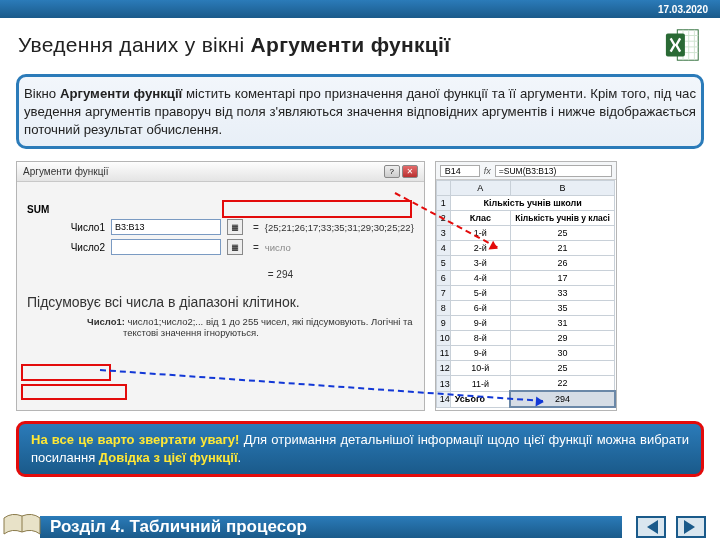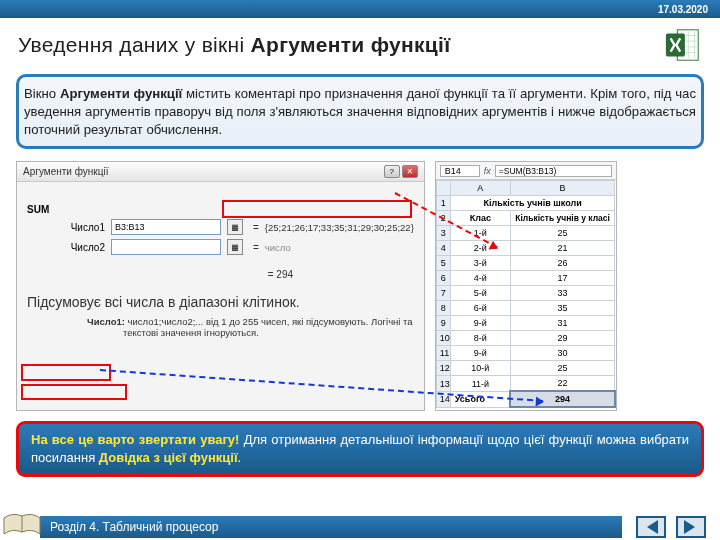--- a/index.html
+++ b/index.html
@@ -39,30 +39,30 @@
 .sheet { flex: 0 0 182px; border: 1px solid #b5b5b5; background: #fff; font-size: 9.5px; position: relative; }
 .sheet-fbar { height: 18px; border-bottom: 1px solid #ccc; display: flex; align-items: center; padding: 0 4px; gap: 4px; background: #f4f6f8; }
 .cellref { border: 1px solid #aaa; background: #fff; padding: 0 4px; font-size: 9px; width: 40px; text-align: left; }
 .fx { font-style: italic; font-size: 9px; color: #555; }
 .formula { border: 1px solid #aaa; background: #fff; flex: 1; font-size: 8.5px; padding: 0 3px; }
 table.grid { border-collapse: collapse; width: 100%; table-layout: fixed; }
 table.grid th, table.grid td { border: 1px solid #c8d0d8; font-size: 9px; padding: 2px 3px; text-align: center; height: 15px; }
 table.grid th { background: #e8eef5; font-weight: normal; }
 .rowhdr { width: 14px; background: #e8eef5; }
 .merged-title { font-weight: bold; }
-.sel-cell { background: #d6dde6; font-weight: bold; border: 2px solid #6b88a8 !important; }
+.sel-cell { background: #d6dde6; font-weight: normal; border: 2px solid #6b88a8 !important; }
 .arrow-dr { position: absolute; width: 200px; height: 2px; border-top: 2px dashed #e30b0b; transform-origin: left; }
 .arrow-dr::after { content: ''; position: absolute; right: -6px; top: -5px; border: 5px solid transparent; border-left: 8px solid #e30b0b; }
 .arrow-db { position: absolute; width: 260px; height: 2px; border-top: 2px dashed #1238d6; transform-origin: left; }
 .arrow-db::after { content: ''; position: absolute; right: -6px; top: -5px; border: 5px solid transparent; border-left: 8px solid #1238d6; }
 .warn-box { margin: 4px 16px; border: 3px solid #e30b0b; border-radius: 9px; background: linear-gradient(#2b7bb9,#1a5a8a); color: #fff; padding: 7px 12px; font-size: 13px; line-height: 1.35; text-align: justify; }
 .warn-box .em { color: #ffe735; font-weight: bold; }
 .footer { position: absolute; left: 0; right: 0; bottom: 0; height: 26px; display: flex; align-items: center; }
 .footer-bar { flex: 1; height: 22px; background: linear-gradient(#2b7bb9,#1a5a8a); margin-left: 40px; display: flex; align-items: center; padding-left: 10px; }
-.footer-bar span { color: #fff; font-weight: normal; font-size: 12px; }
+.footer-bar span { color: #fff; font-weight: bold; font-size: 17px; }
 .nav { display: flex; gap: 10px; padding: 0 14px; }
 .navbtn { width: 30px; height: 22px; border: 2px solid #1a5a8a; background: #d9e6ef; display: flex; align-items: center; justify-content: center; cursor: pointer; }
 .tri-l { width: 0; height: 0; border: 7px solid transparent; border-right: 11px solid #1a5a8a; margin-right: 4px; }
 .tri-r { width: 0; height: 0; border: 7px solid transparent; border-left: 11px solid #1a5a8a; margin-left: 4px; }
 .book { position: absolute; left: 2px; bottom: 0; width: 40px; height: 30px; }
 </style>
 </head>
 <body>
 
 <div class="topbar">

